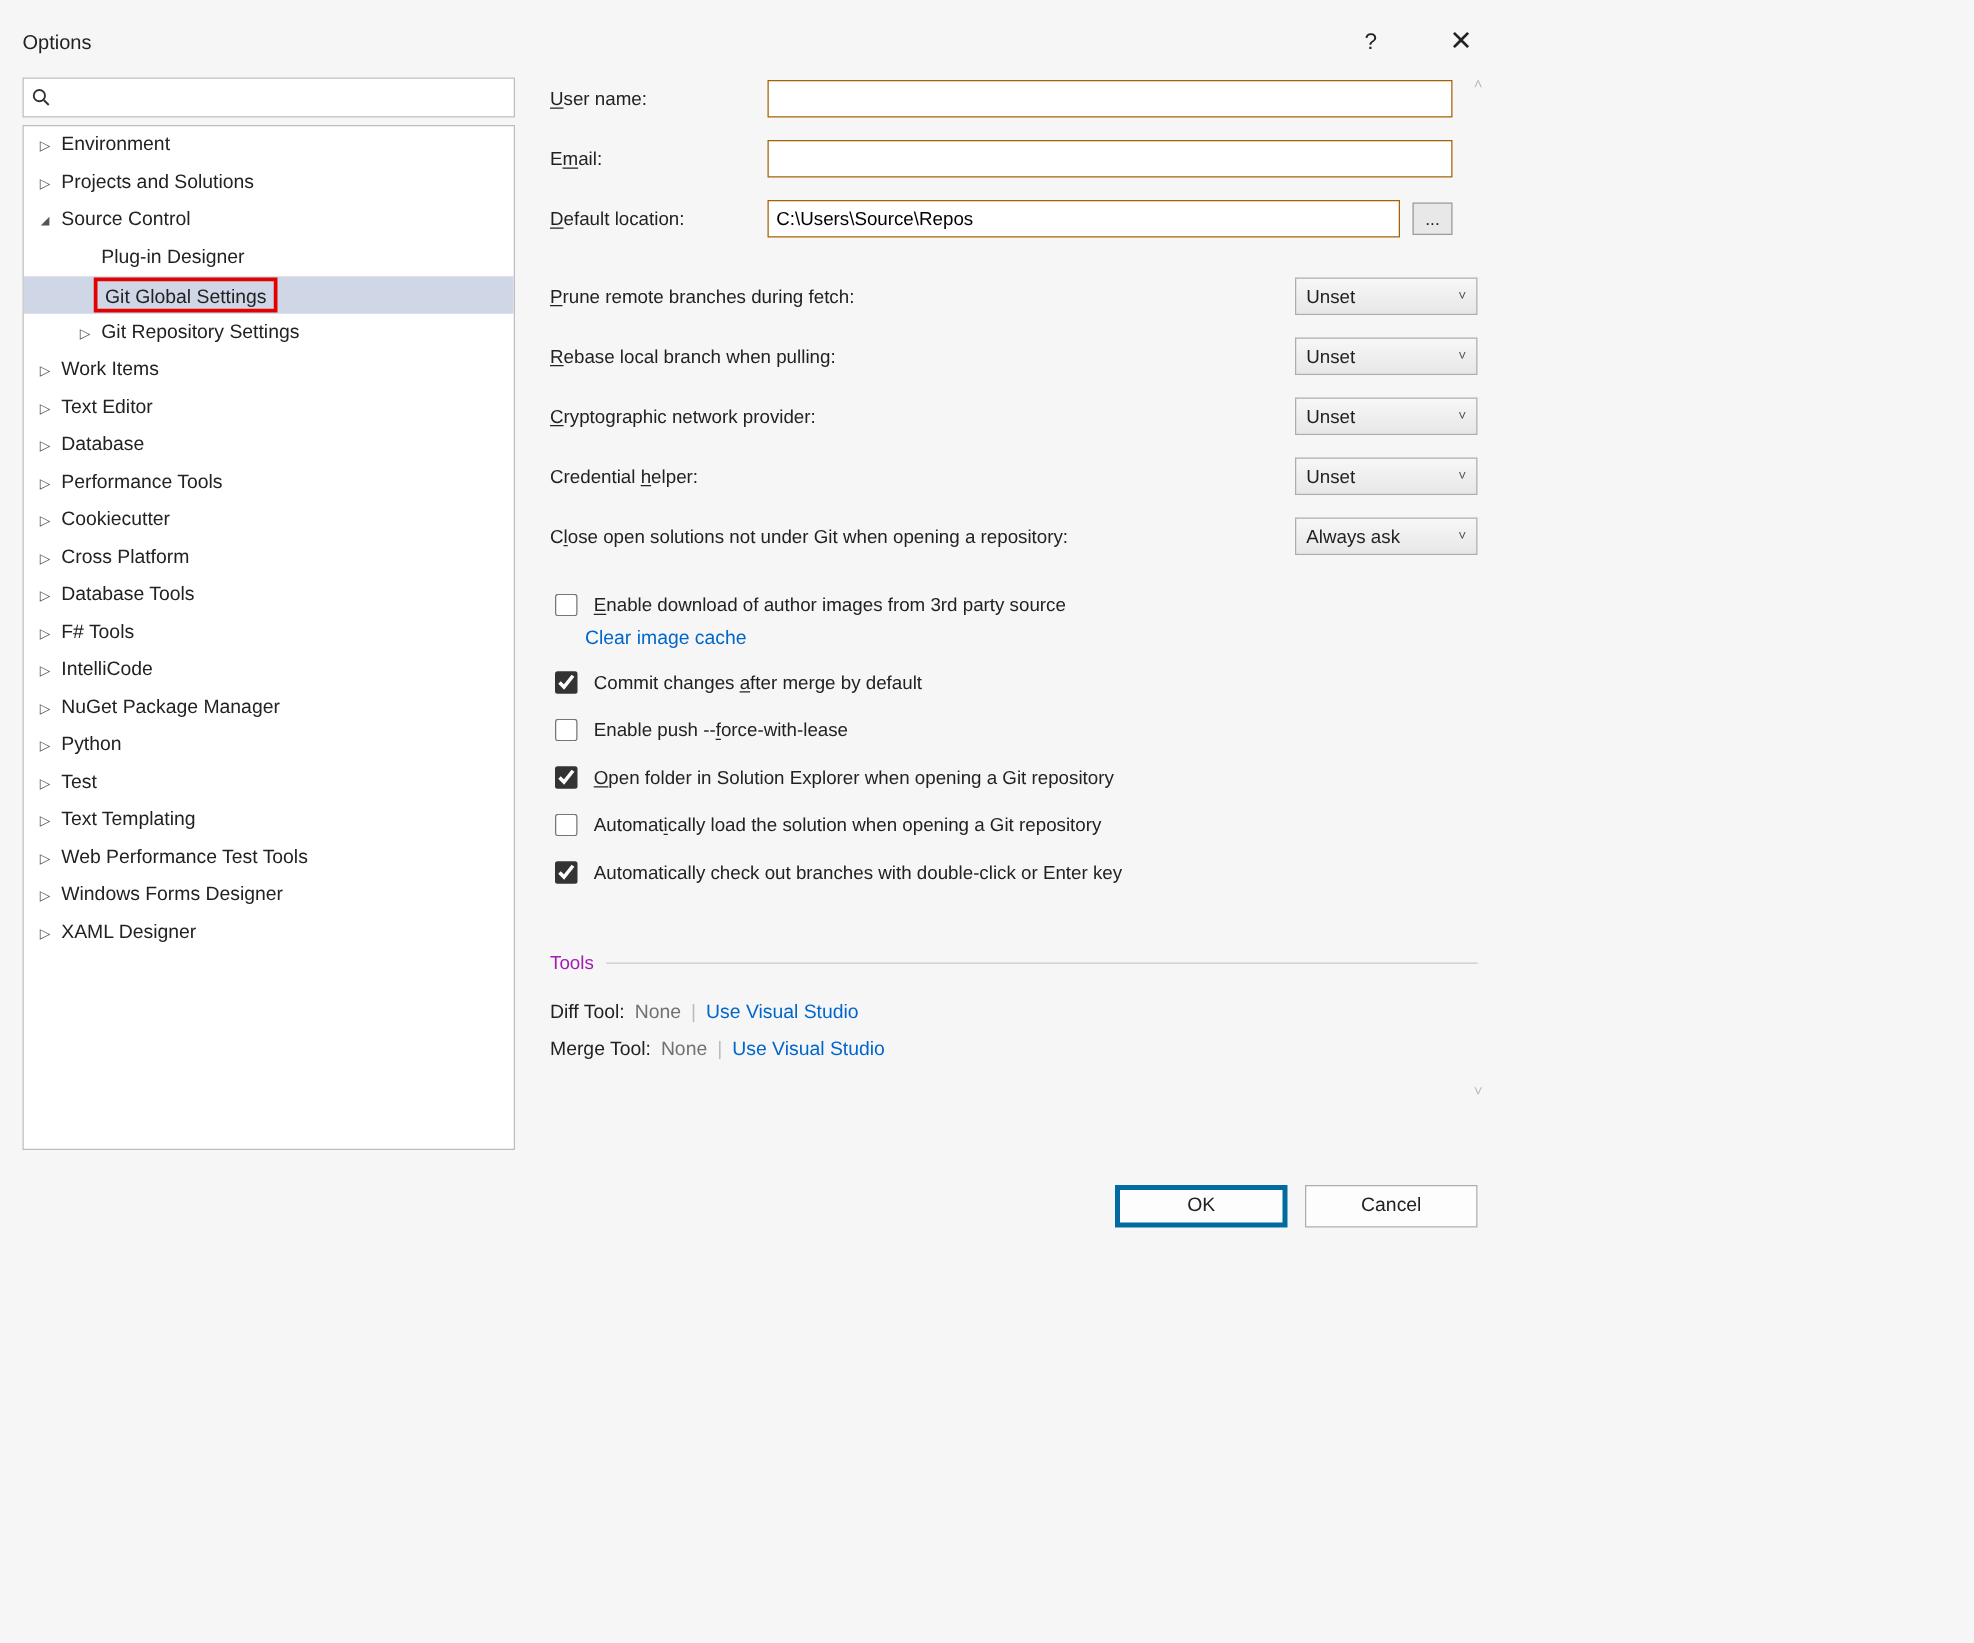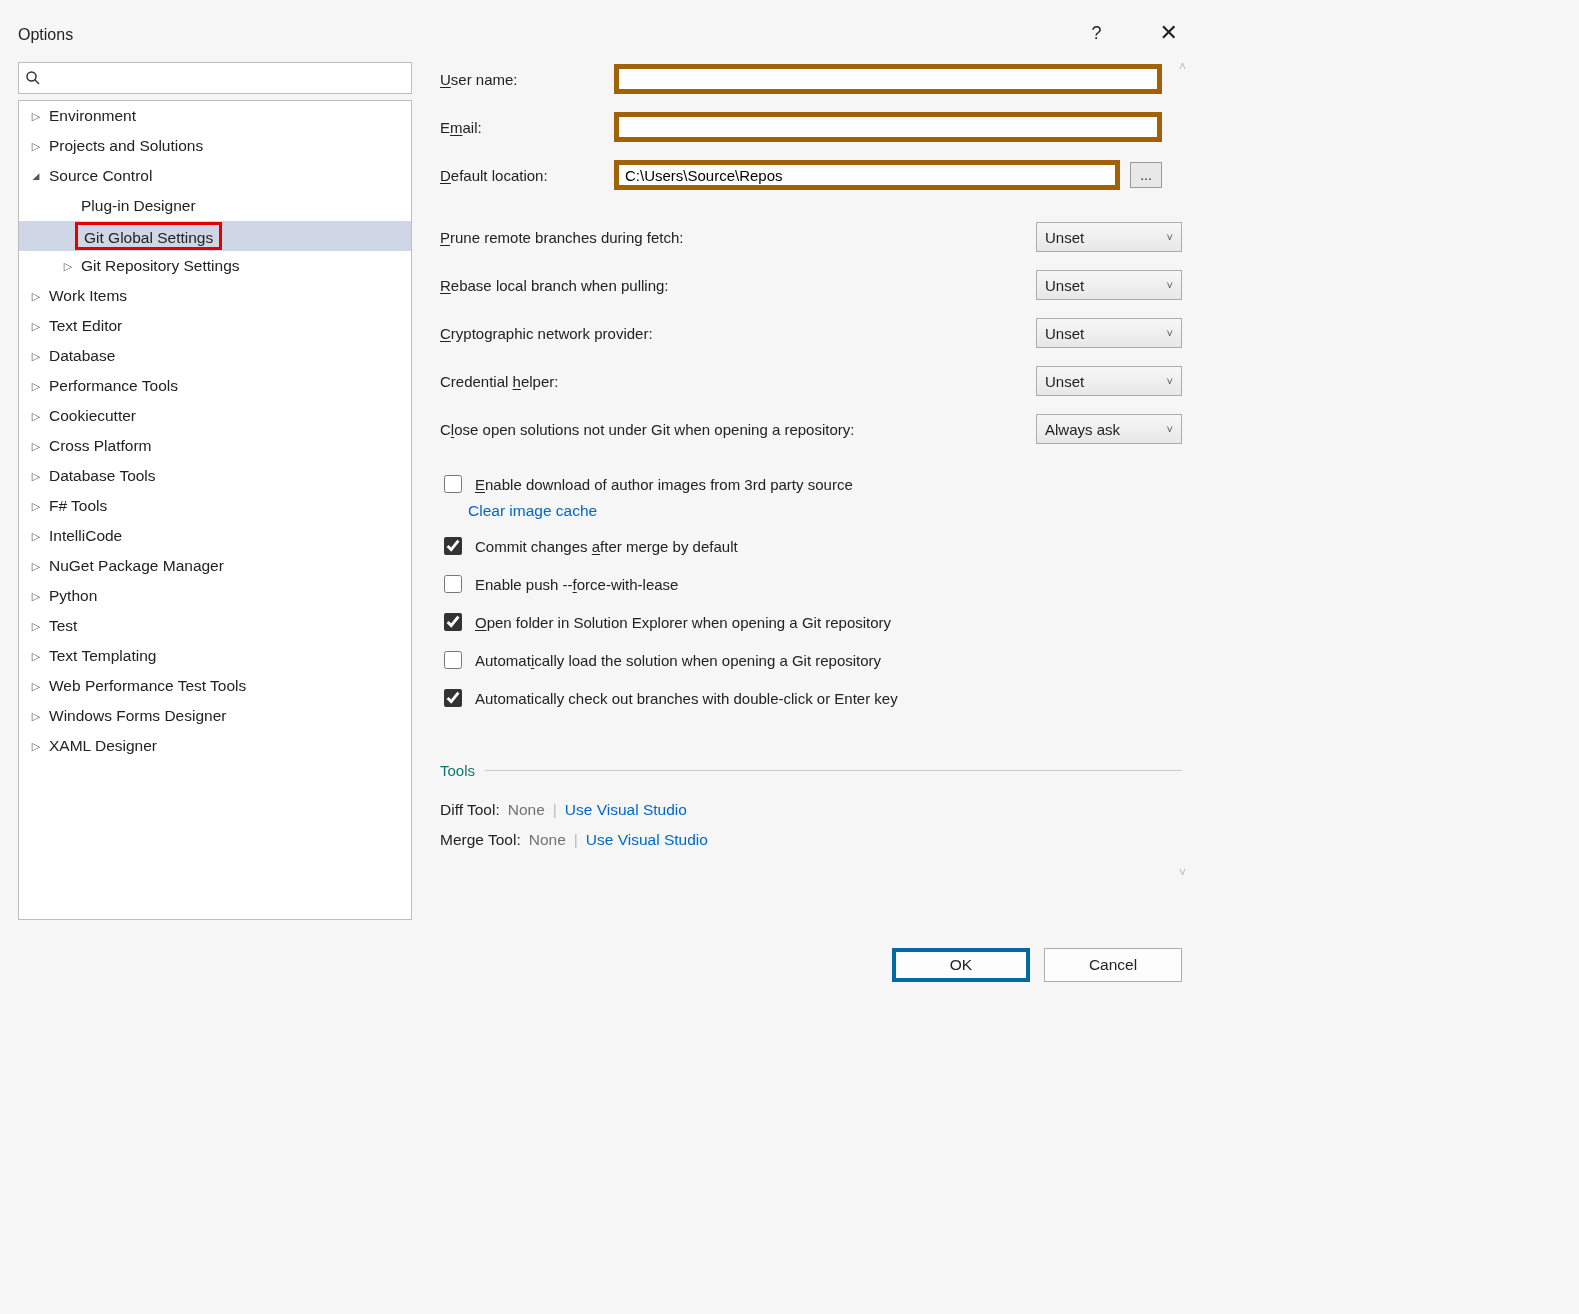--- a/index.html
+++ b/index.html
@@ -129,21 +129,21 @@
   .scrollarrow.top { top: -2px; }
   .scrollarrow.bot { bottom: 40px; }
   .row {
     display: flex;
     align-items: center;
     margin-bottom: 18px;
   }
   .row .lbl { width: 174px; }
   .row input[type=text] {
     height: 30px;
-    border: 5px solid #a16207;
+    border: 1px solid #a16207;
     background: #fff;
     width: 548px;
     padding: 0 6px;
     font-size: 15px;
     outline: none;
   }
   .row.loc input[type=text] {
     width: 506px;
   }
   .browse-btn {
@@ -202,21 +202,21 @@
     margin-left: 28px;
     margin-top: -8px;
     margin-bottom: 14px;
   }
   .tools-header {
     display: flex;
     align-items: center;
     gap: 10px;
     margin-top: 38px;
     margin-bottom: 22px;
-    color: #0f766e;
+    color: #a21caf;
   }
   .tools-header hr {
     flex: 1;
     border: none;
     border-top: 1px solid #c9c9c9;
   }
   .toolrow {
     display: flex;
     gap: 8px;
     align-items: center;

